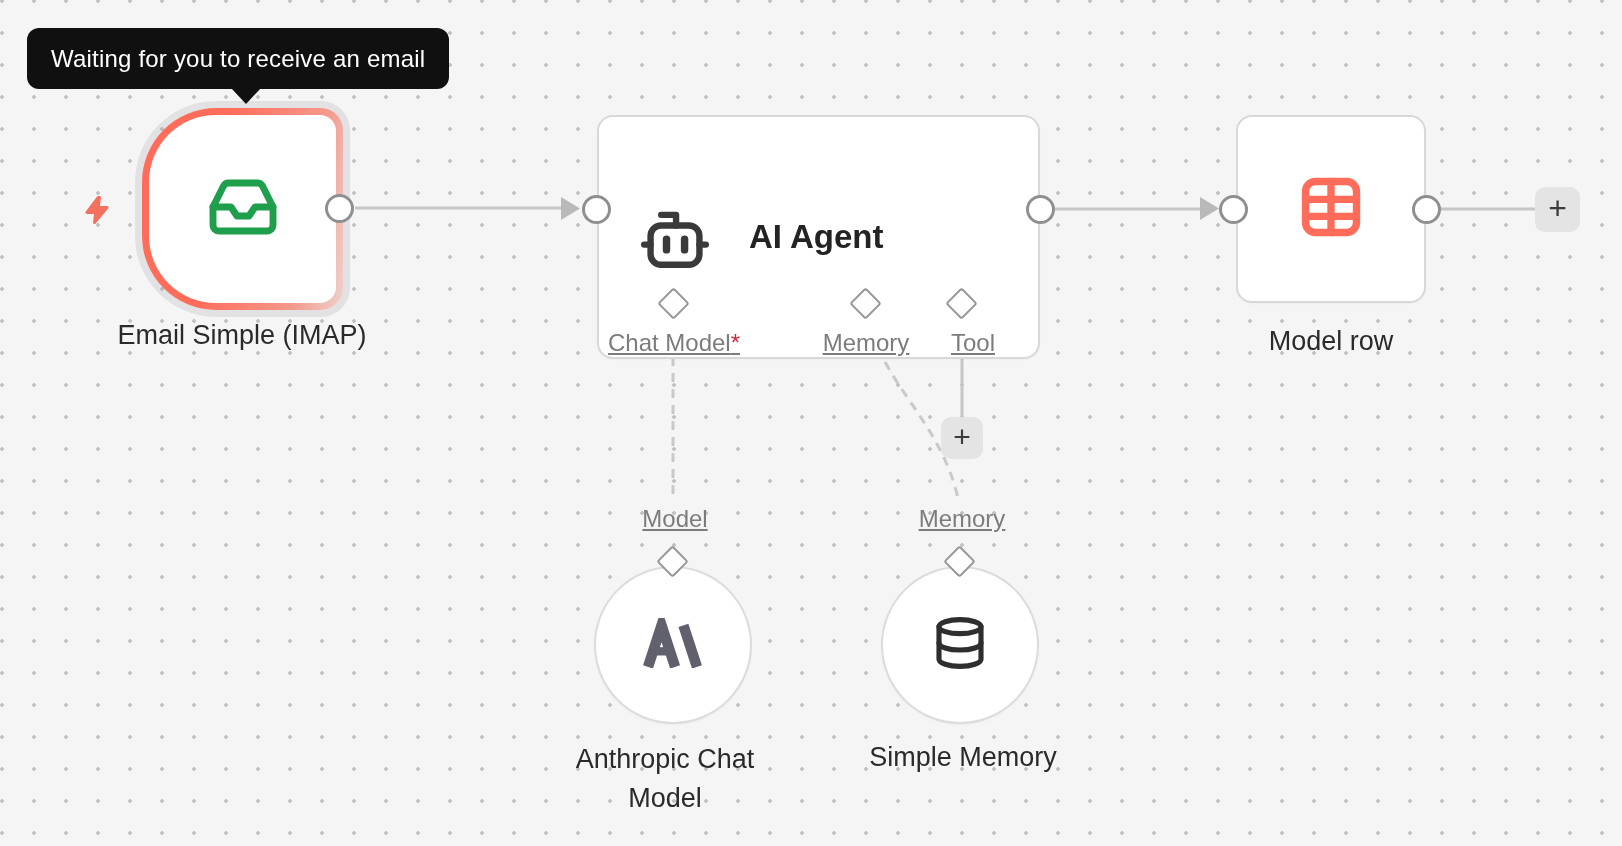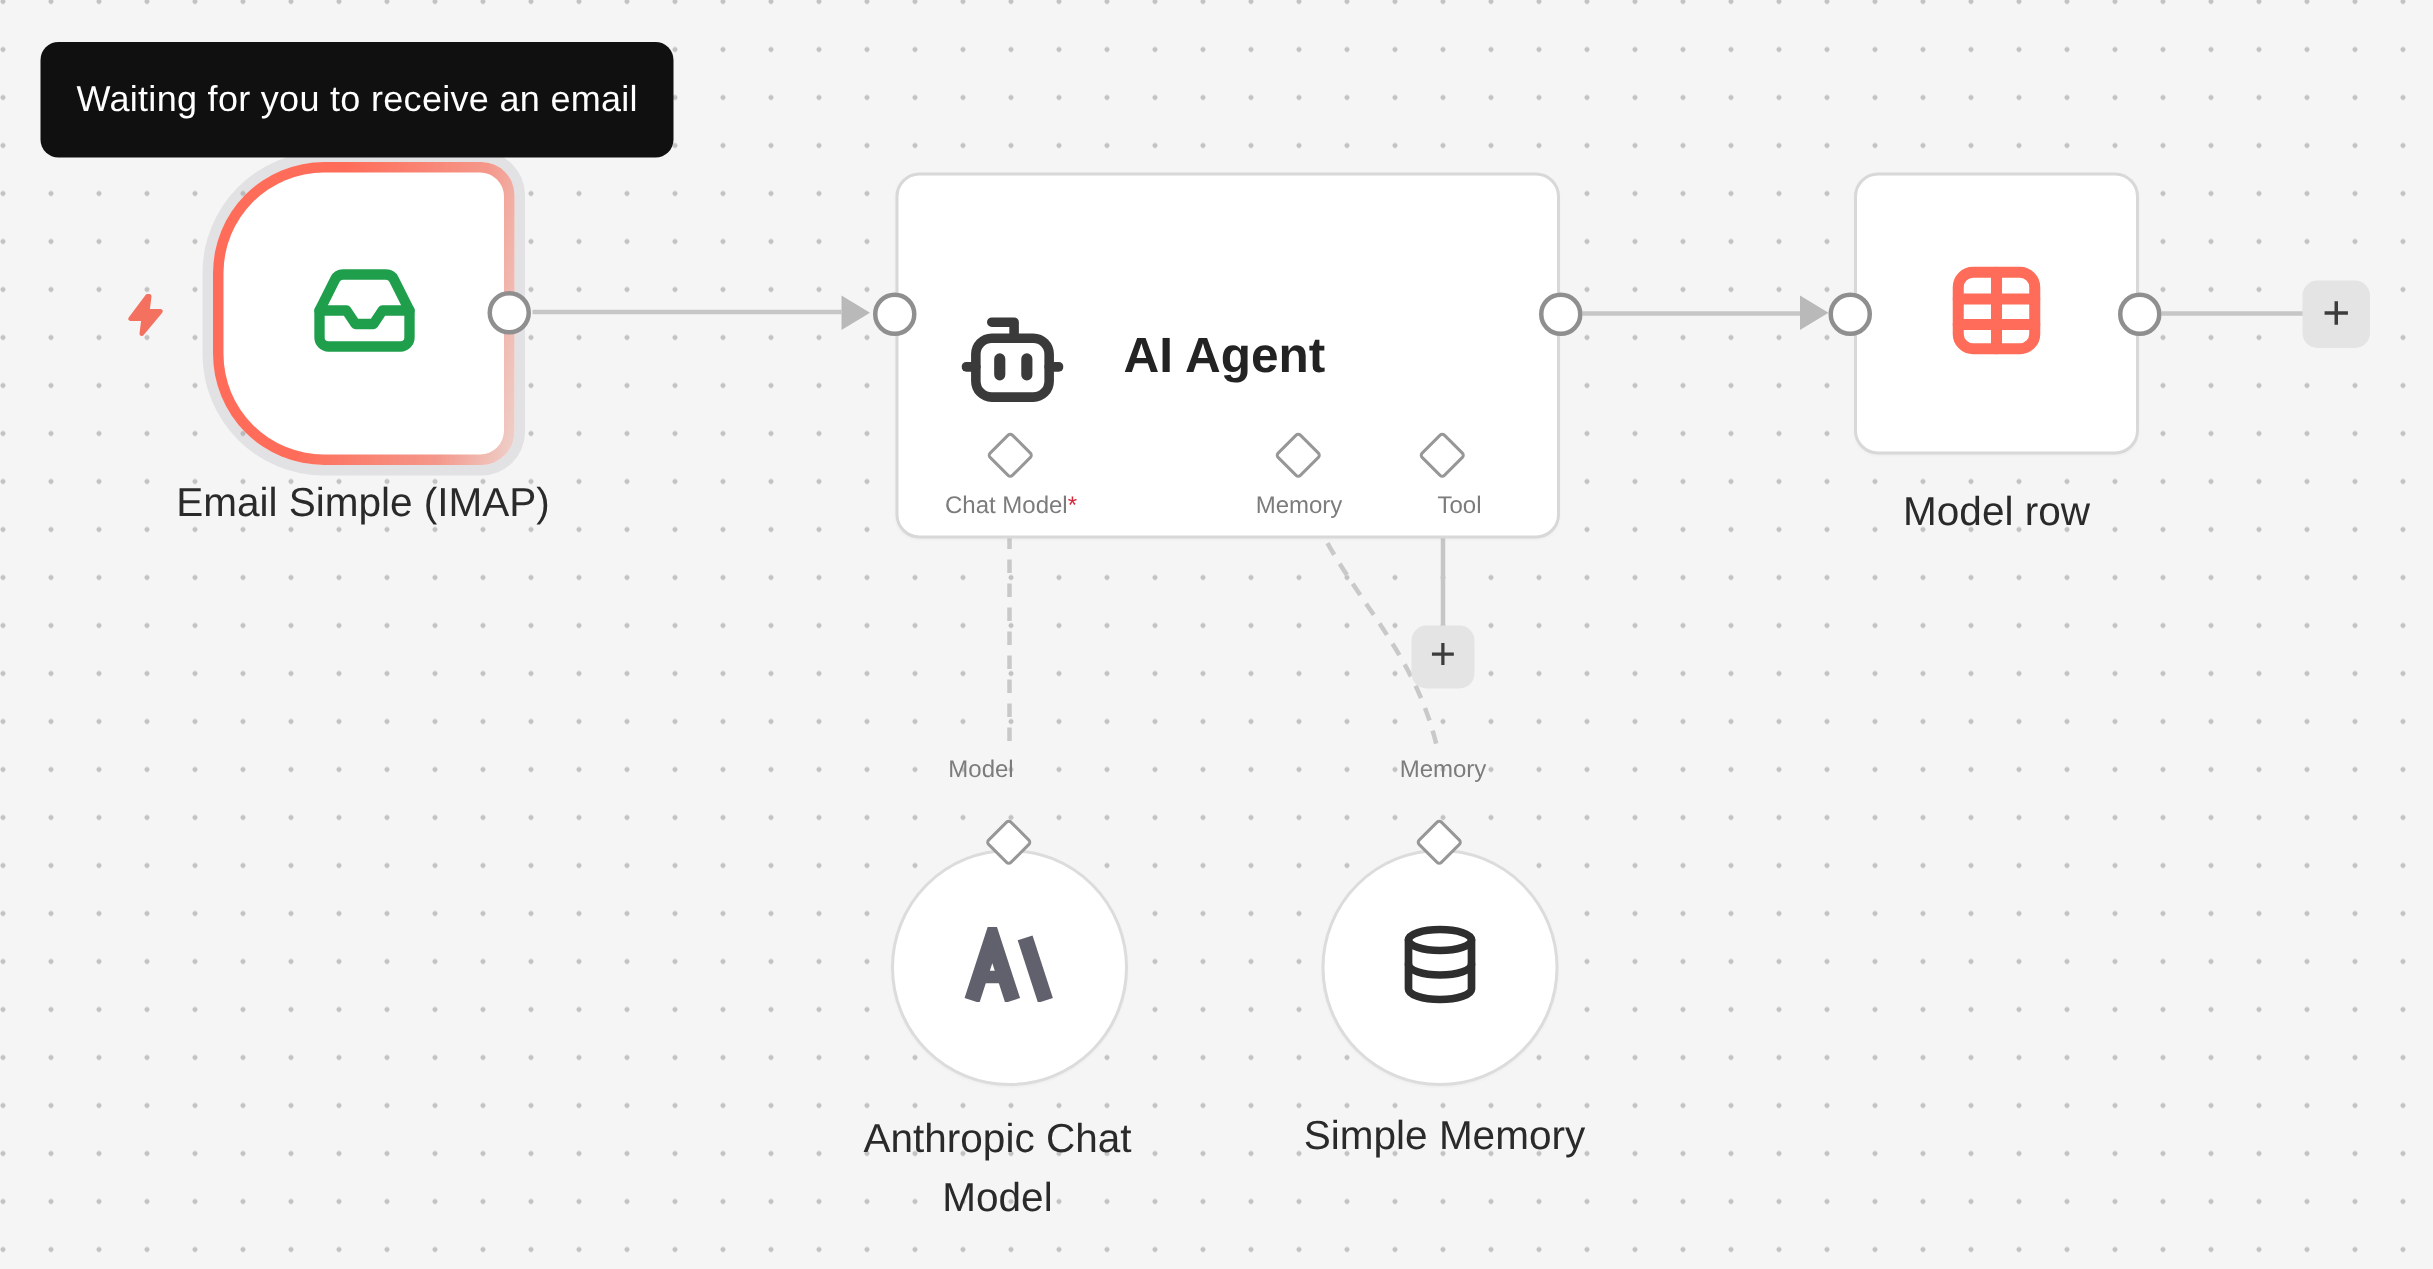--- a/index.html
+++ b/index.html
@@ -18,21 +18,21 @@
     background-size: 32px 32px;
     background-position: -14px -15px;
   }
   svg.wires { position: absolute; inset: 0; width: 1622px; height: 846px; pointer-events: none; }
   svg.wires .wire { stroke: #c6c6c6; stroke-width: 3; fill: none; }
   svg.wires .wire-dashed { stroke: #c9c9c9; stroke-width: 3; fill: none; stroke-dasharray: 9 7; }
   svg.wires .arrowhead { fill: #b9b9b9; }
 
   
   .tooltip {
-    position: absolute; left: 27px; top: 28px; height: 77px;
+    position: absolute; left: 27px; top: 28px; height: 61px;
     background: #101010; color: #ffffff; border-radius: 12px;
     display: flex; align-items: center; padding: 0 24px;
     font-size: 24px; letter-spacing: 0.2px; z-index: 30; white-space: nowrap;
   }
   .tooltip-arrow {
     position: absolute; left: 231px; top: 88px; width: 0; height: 0; z-index: 30;
     border-left: 15px solid transparent; border-right: 15px solid transparent;
     border-top: 16px solid #101010;
   }
 
@@ -84,21 +84,21 @@
   }
 
   
   .node-title {
     position: absolute; transform: translateX(-50%); text-align: center;
     font-size: 27px; font-weight: 500; color: #2a2a2a; white-space: nowrap; z-index: 8;
   }
   .node-title.wrap { white-space: normal; width: 250px; line-height: 39px; }
   .port-label {
     position: absolute; transform: translateX(-50%); text-align: center;
-    font-size: 16px; color: #7c7c7c; white-space: nowrap; z-index: 8;
+    font-size: 24px; color: #7c7c7c; white-space: nowrap; z-index: 8; text-decoration: underline;
   }
   .required-star { color: #d6283c; }
 
   
   .plus-btn {
     position: absolute; background: #e4e4e4; border-radius: 10px;
     color: #3c3c3c; display: flex; align-items: center; justify-content: center;
     font-size: 32px; line-height: 1; z-index: 12; padding-bottom: 3px;
   }
   .plus-tool { left: 941px; top: 417px; width: 42px; height: 42px; font-size: 30px; }
@@ -185,21 +185,21 @@
   <div class="port-label" style="left:866px; top:329px;">Memory</div>
   <div class="port-label" style="left:962px; top:329px;margin-left:11px;">Tool</div>
 
   <div class="plus-btn plus-tool">
     <span>+</span>
   </div>
   <div class="plus-btn plus-end">
     <span>+</span>
   </div>
 
-  <div class="port-label" style="left:654px; top:505px;">Model</div>
+  <div class="port-label" style="left:675px; top:505px;">Model</div>
   <div class="port-label" style="left:962px; top:505px;">Memory</div>
 
   <div class="round-node anthropic-node">
     <span>
       <svg width="62" height="50" viewBox="0 0 58 48" fill="none" stroke="#61616d" stroke-width="10" stroke-linecap="butt" stroke-linejoin="miter" stroke-miterlimit="4">
         <path d="M 5 47 L 18 7 L 31 47"></path>
         <path d="M 11.5 32 L 24.5 32" stroke-width="8"></path>
         <path d="M 39 7 L 52 47"></path>
       </svg>
     </span>

